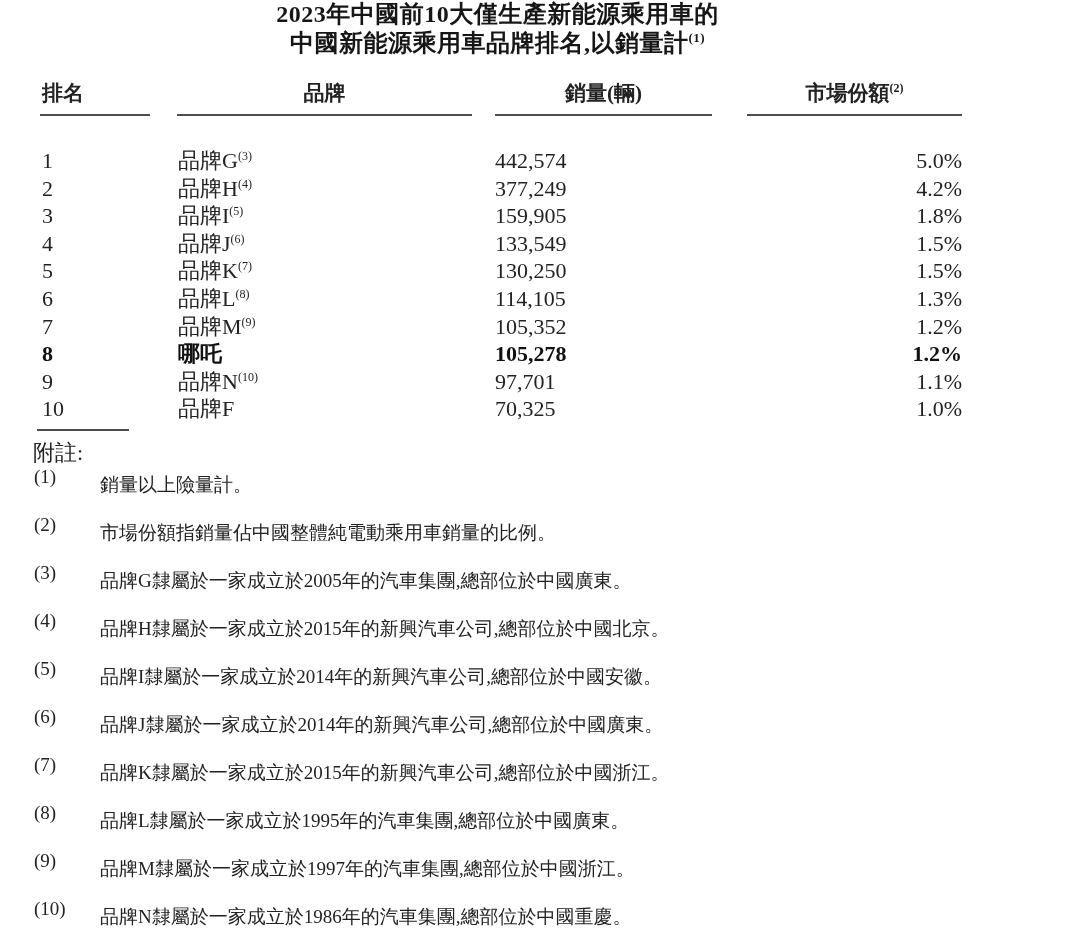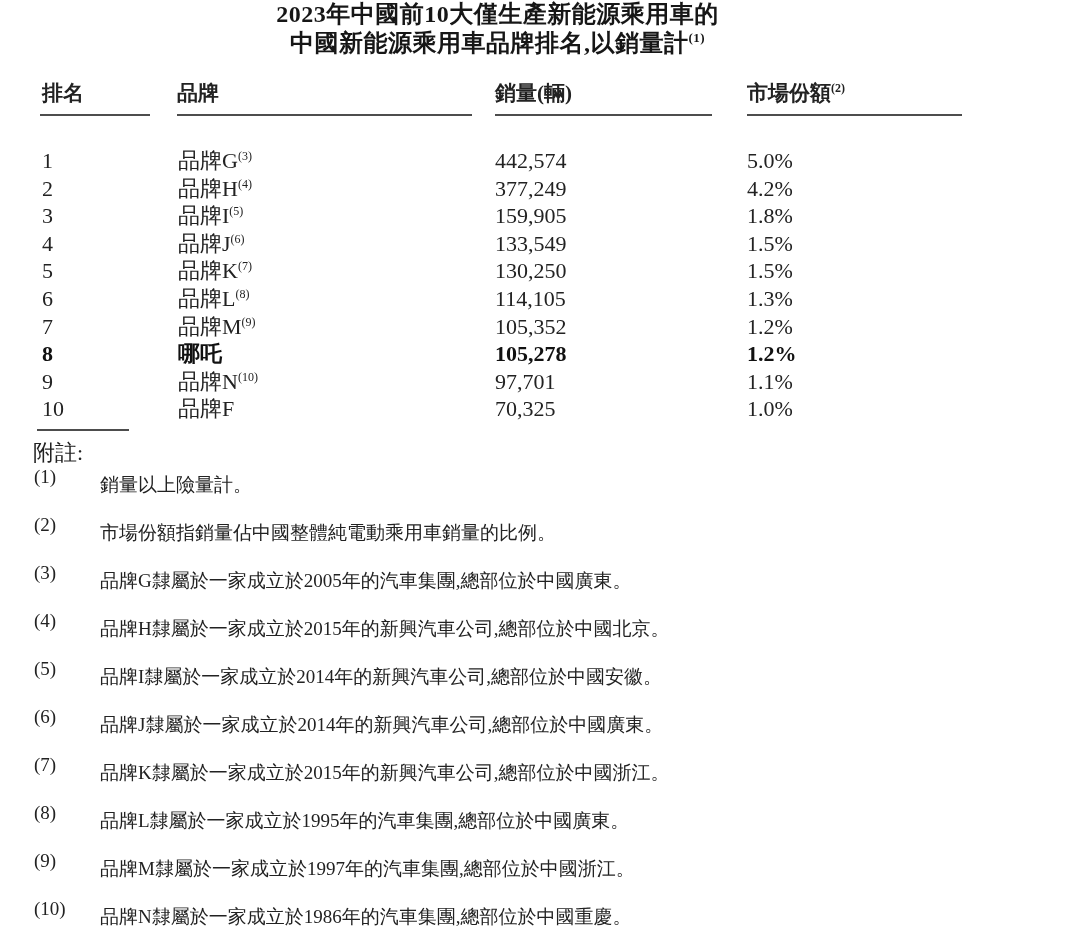--- a/index.html
+++ b/index.html
@@ -46,22 +46,22 @@
     color: #222;
   }
   .thead .cell {
     border-bottom: 2px solid #4d4d4d;
     padding-bottom: 9px;
   }
   .thead sup { font-size: 12px; line-height: 0; }
   .c1 { margin-left: 7px;  width: 110px; text-align: left; box-sizing: border-box; padding-left: 2px; }
   .c2 { margin-left: 27px; width: 295px; text-align: left; box-sizing: border-box; padding-left: 1px; }
   .c3 { margin-left: 23px; width: 217px; text-align: left; box-sizing: border-box; }
-  .c4 { margin-left: 35px; width: 215px; text-align: left; box-sizing: border-box; }
-  .thead .c2, .thead .c3, .thead .c4 { text-align: left; padding-left: 0; }
+  .c4 { margin-left: 35px; width: 215px; text-align: right; box-sizing: border-box; }
+  .thead .c2, .thead .c3, .thead .c4 { text-align: center; padding-left: 0; }
   .tbody {
     margin-top: 31px;
     font-size: 22px;
     color: #222;
   }
   .trow {
     display: flex;
     height: 27.6px;
     line-height: 27.6px;
   }

